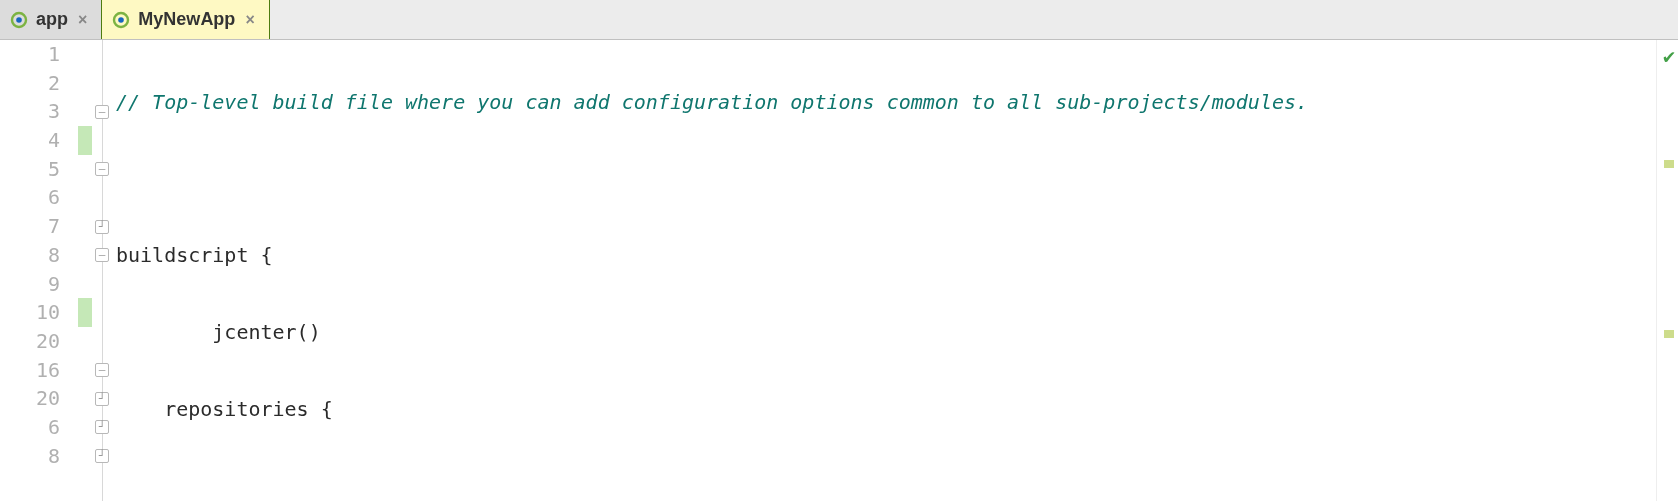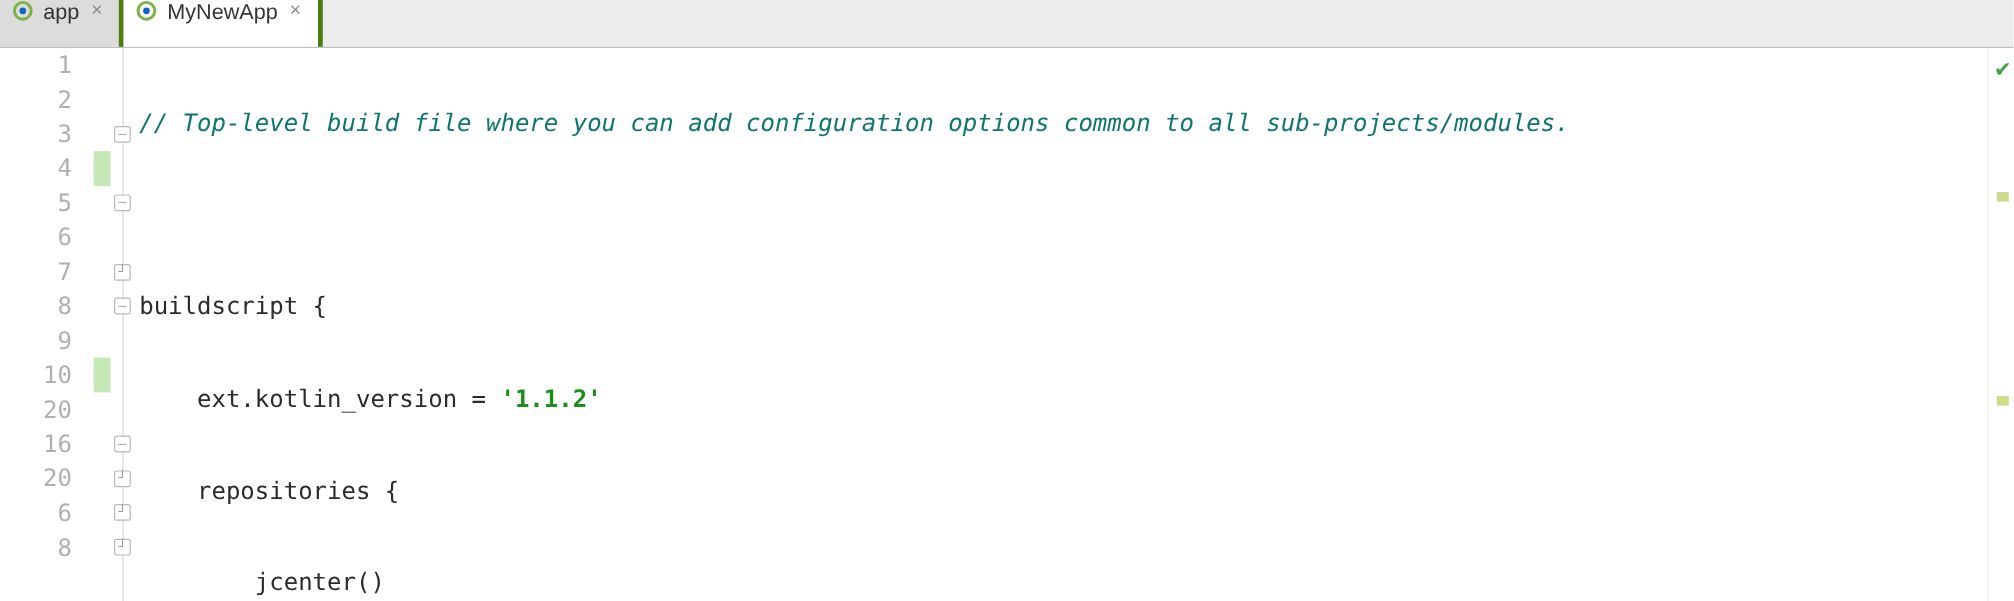--- a/index.html
+++ b/index.html
@@ -14,28 +14,30 @@
   .tabs {
     display: flex;
     height: 40px;
     background: #ececec;
     border-bottom: 1px solid #c0c0c0;
     font-family: -apple-system, "Helvetica Neue", Arial, sans-serif;
     font-size: 18px;
   }
   .tab {
     display: flex;
+    align-items: center;
     padding: 0 12px 0 10px;
     gap: 8px;
-    border-right: 4px solid #4d7c0f;
+    border-right: 1px solid #4d7c0f;
     cursor: pointer;
     color: #333;
+    font-weight: bold;
   }
   .tab.inactive { background: #dcdcdc; }
-  .tab.active   { background: #ffffff; }
+  .tab.active   { background: #fef9c3; }
   .tab-icon { width: 18px; height: 18px; display:inline-flex; align-items:center; justify-content:center; }
   .tab-close { color: #888; font-size: 16px; padding: 0 2px; }
   .editor {
     display: flex;
     height: calc(100% - 40px);
     position: relative;
   }
   .gutter {
     width: 78px;
     background: #ffffff;
@@ -170,23 +172,22 @@
     <div class="fold-mark" style="top:323px">–</div>
     <div class="fold-mark" style="top:352px">┘</div>
     <div class="fold-mark" style="top:380px">┘</div>
     <div class="fold-mark" style="top:409px">┘</div>
   </div>
 
   <div class="code">
     <div class="line"><span class="c-comment">// Top-level build file where you can add configuration options common to all sub-projects/modules.</span></div>
     <div class="line"><span class="c-plain"></span></div>
     <div class="line"><span class="c-plain">buildscript {</span></div>
-    <div class="line"><span class="c-plain">    ext.kotlin_version = </span><span class="c-string">'1.1.2'</span></div>
+    <div class="line"><span class="c-plain">        jcenter()</span></div>
     <div class="line"><span class="c-plain">    repositories {</span></div>
-    <div class="line"><span class="c-plain">        jcenter()</span></div>
     
     
     
     
     
     
     
     
     
   </div>

